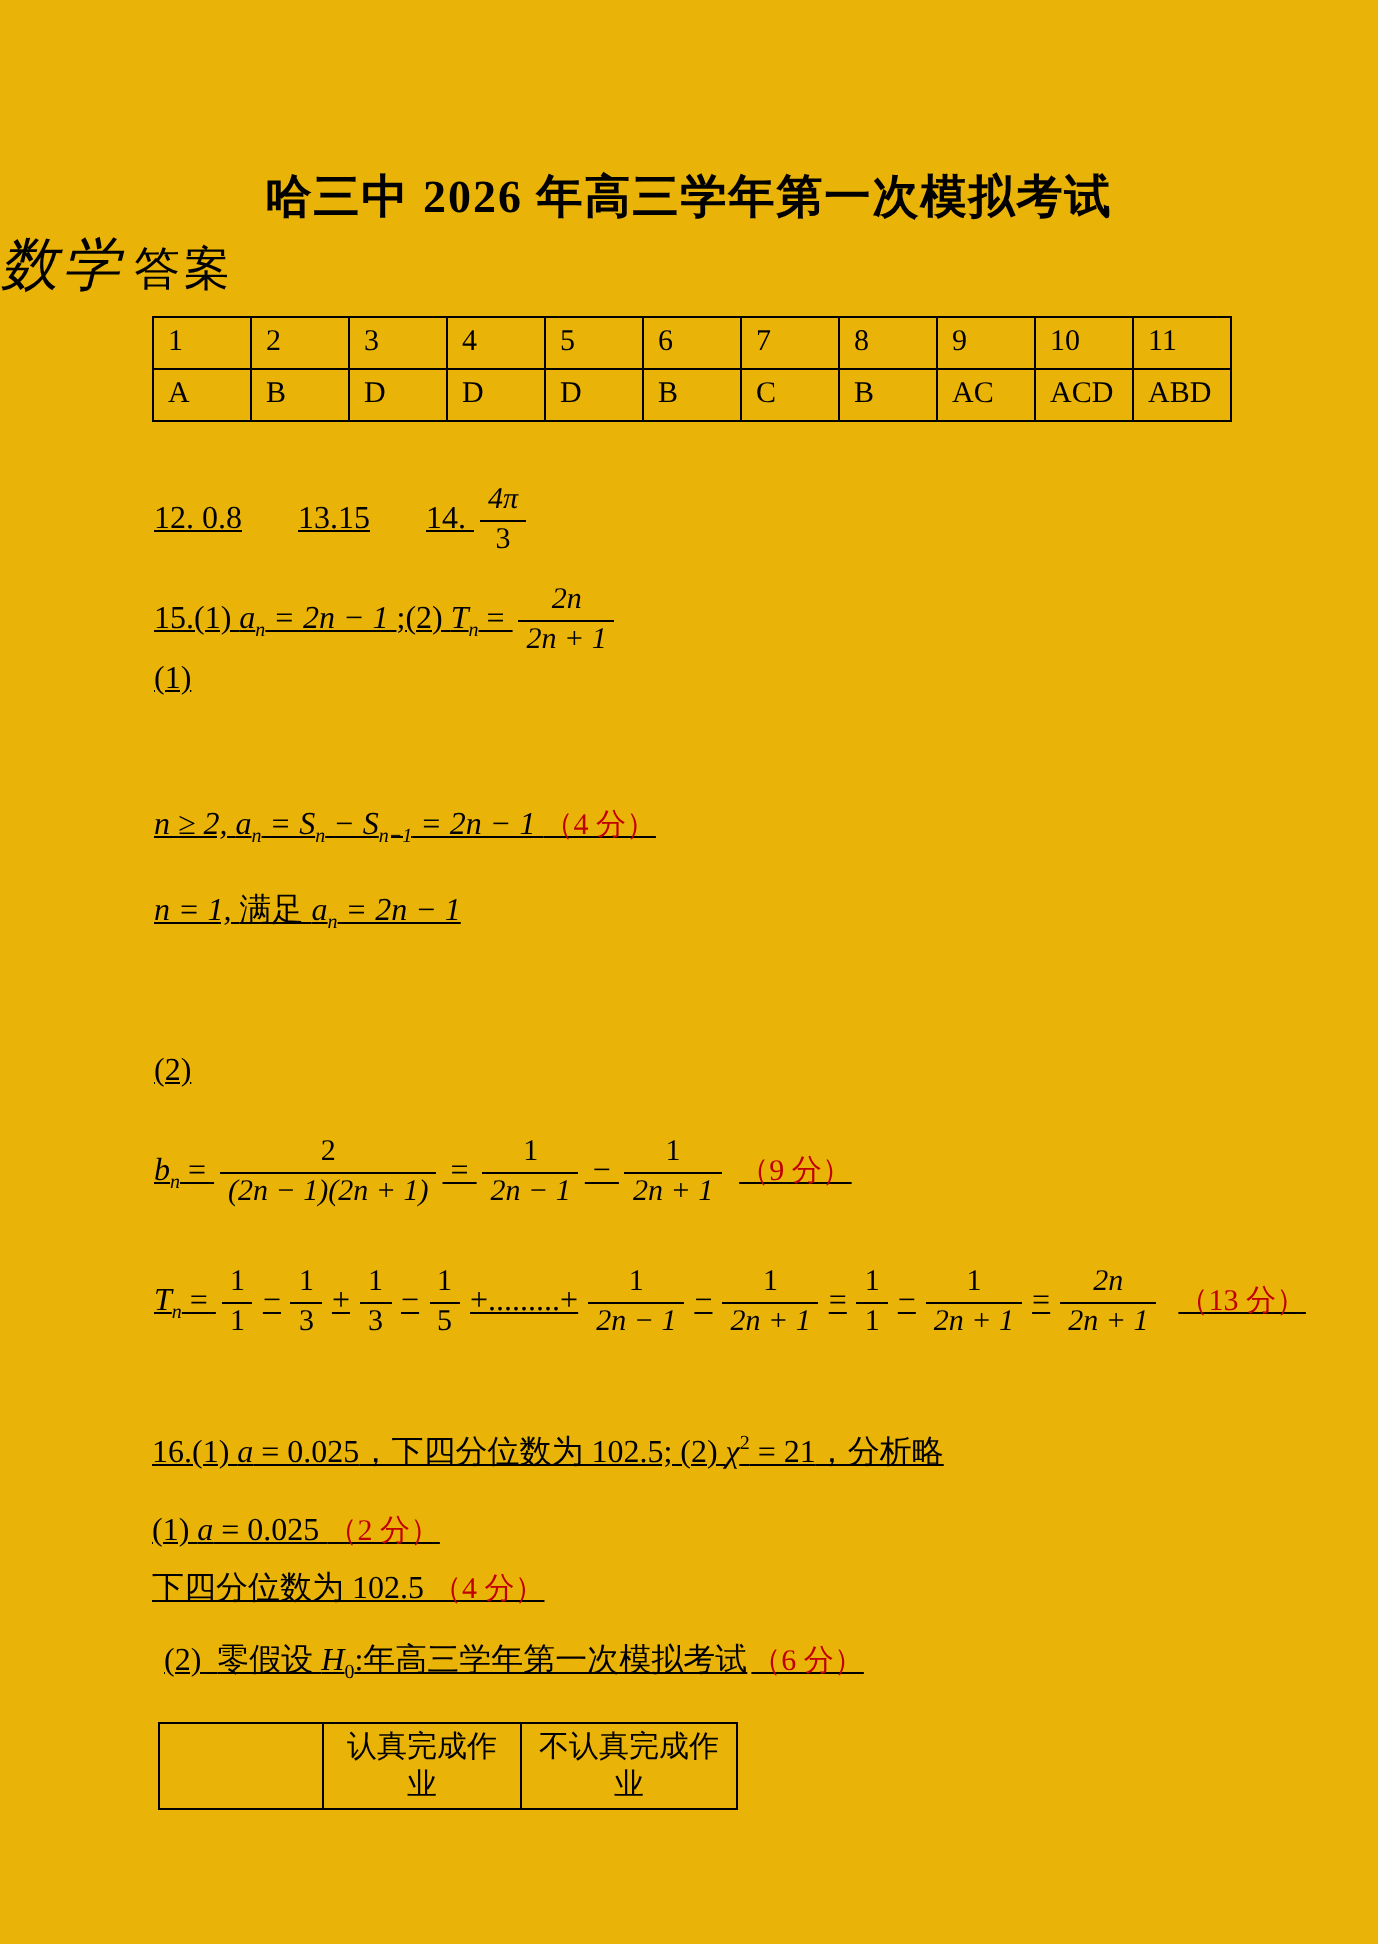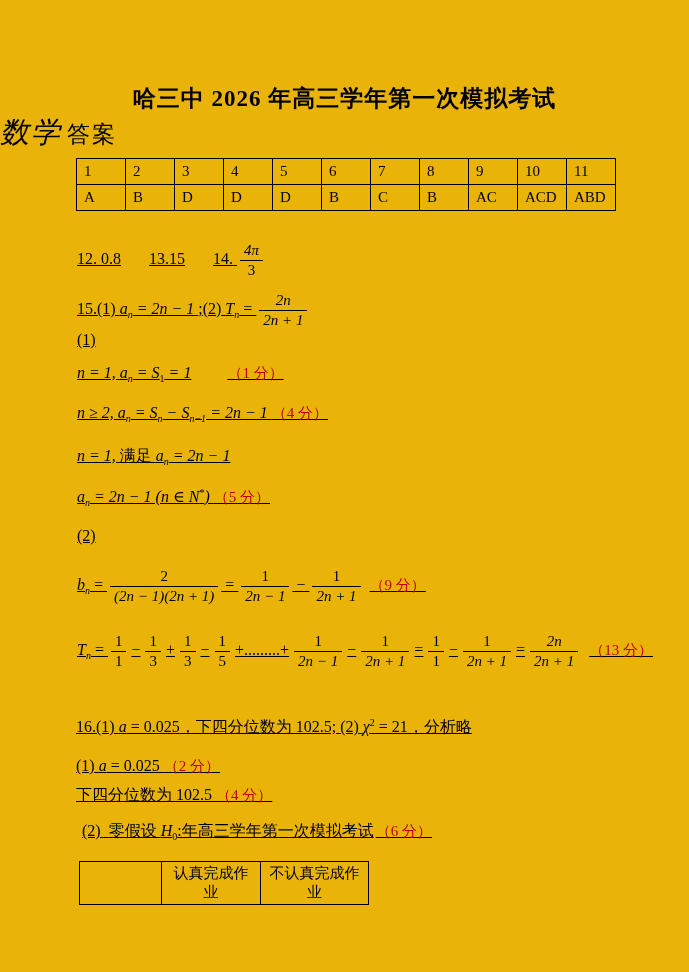--- a/index.html
+++ b/index.html
@@ -95,27 +95,25 @@
         </tr>
   </tbody>
     </table>
 
   <div class="line" style="top:241px;"><span class="t">12. 0.8</span><span class="t" style="margin-left:28px;">13.15</span><span class="t" style="margin-left:28px;">14. </span><span class="frac"><span class="fn m">4π</span><span class="fd t">3</span></span></div>
 
   <div class="line" style="top:291px;"><span class="t">15.(1) </span><span class="m">a</span><sub class="it">n</sub><span class="m"> = 2n − 1 </span><span class="t">;(2) </span><span class="m">T</span><sub class="it">n</sub><span class="t"> = </span><span class="frac"><span class="fn m">2n</span><span class="fd m">2n + 1</span></span></div>
 
   <div class="line" style="top:329px;"><span class="t">(1)</span></div>
 
-  <div class="line" style="top:362px;"><span class="m">n = 1, </span><span class="m">a</span><sub class="it">n</sub><span class="m"> = S</span><sub>1</sub><span class="m"> = 1</span><span class="score gap36">（1 分）</span></div>
 
   <div class="line" style="top:402px;"><span class="m">n ≥ 2, </span><span class="m">a</span><sub class="it">n</sub><span class="m"> = S</span><sub class="it">n</sub><span class="m"> − S</span><sub class="it">n−1</sub><span class="m"> = 2n − 1 </span><span class="score">（4 分）</span></div>
 
   <div class="line" style="top:445px;"><span class="m">n = 1, </span><span class="zh">满足 </span><span class="m">a</span><sub class="it">n</sub><span class="m"> = 2n − 1</span></div>
 
-  <div class="line" style="top:486px;"><span class="m">a</span><sub class="it">n</sub><span class="m"> = 2n − 1 (n ∈ N</span><sup>*</sup><span class="m">) </span><span class="score">（5 分）</span></div>
 
   <div class="line" style="top:525px;"><span class="t">(2)</span></div>
 
   <div class="line" style="top:567px;"><span class="m">b</span><sub class="it">n</sub><span class="t"> = </span><span class="frac"><span class="fn t">2</span><span class="fd m">(2n − 1)(2n + 1)</span></span><span class="t"> = </span><span class="frac"><span class="fn t">1</span><span class="fd m">2n − 1</span></span><span class="t"> − </span><span class="frac"><span class="fn t">1</span><span class="fd m">2n + 1</span></span><span class="score" style="margin-left:6px;">（9 分）</span></div>
 
   <div class="line" style="top:632px;"><span class="m">T</span><sub class="it">n</sub><span class="t"> = </span><span class="frac"><span class="fn t">1</span><span class="fd t">1</span></span><span class="op">−</span><span class="frac"><span class="fn t">1</span><span class="fd t">3</span></span><span class="op">+</span><span class="frac"><span class="fn t">1</span><span class="fd t">3</span></span><span class="op">−</span><span class="frac"><span class="fn t">1</span><span class="fd t">5</span></span><span class="op">+.........+</span><span class="frac"><span class="fn t">1</span><span class="fd m">2n − 1</span></span><span class="op">−</span><span class="frac"><span class="fn t">1</span><span class="fd m">2n + 1</span></span><span class="op">=</span><span class="frac"><span class="fn t">1</span><span class="fd t">1</span></span><span class="op">−</span><span class="frac"><span class="fn t">1</span><span class="fd m">2n + 1</span></span><span class="op">=</span><span class="frac"><span class="fn m">2n</span><span class="fd m">2n + 1</span></span><span class="score" style="margin-left:8px;">（13 分）</span></div>
 
   <div class="line" style="top:716px;left:76px;"><span class="t">16.(1) </span><span class="m">a</span><span class="t"> = 0.025</span><span class="zh">，下四分位数为 102.5; (2) </span><span class="m">χ</span><sup>2</sup><span class="t"> = 21</span><span class="zh">，分析略</span></div>
 
   <div class="line" style="top:755px;left:76px;"><span class="t">(1) </span><span class="m">a</span><span class="t"> = 0.025 </span><span class="score">（2 分）</span></div>

